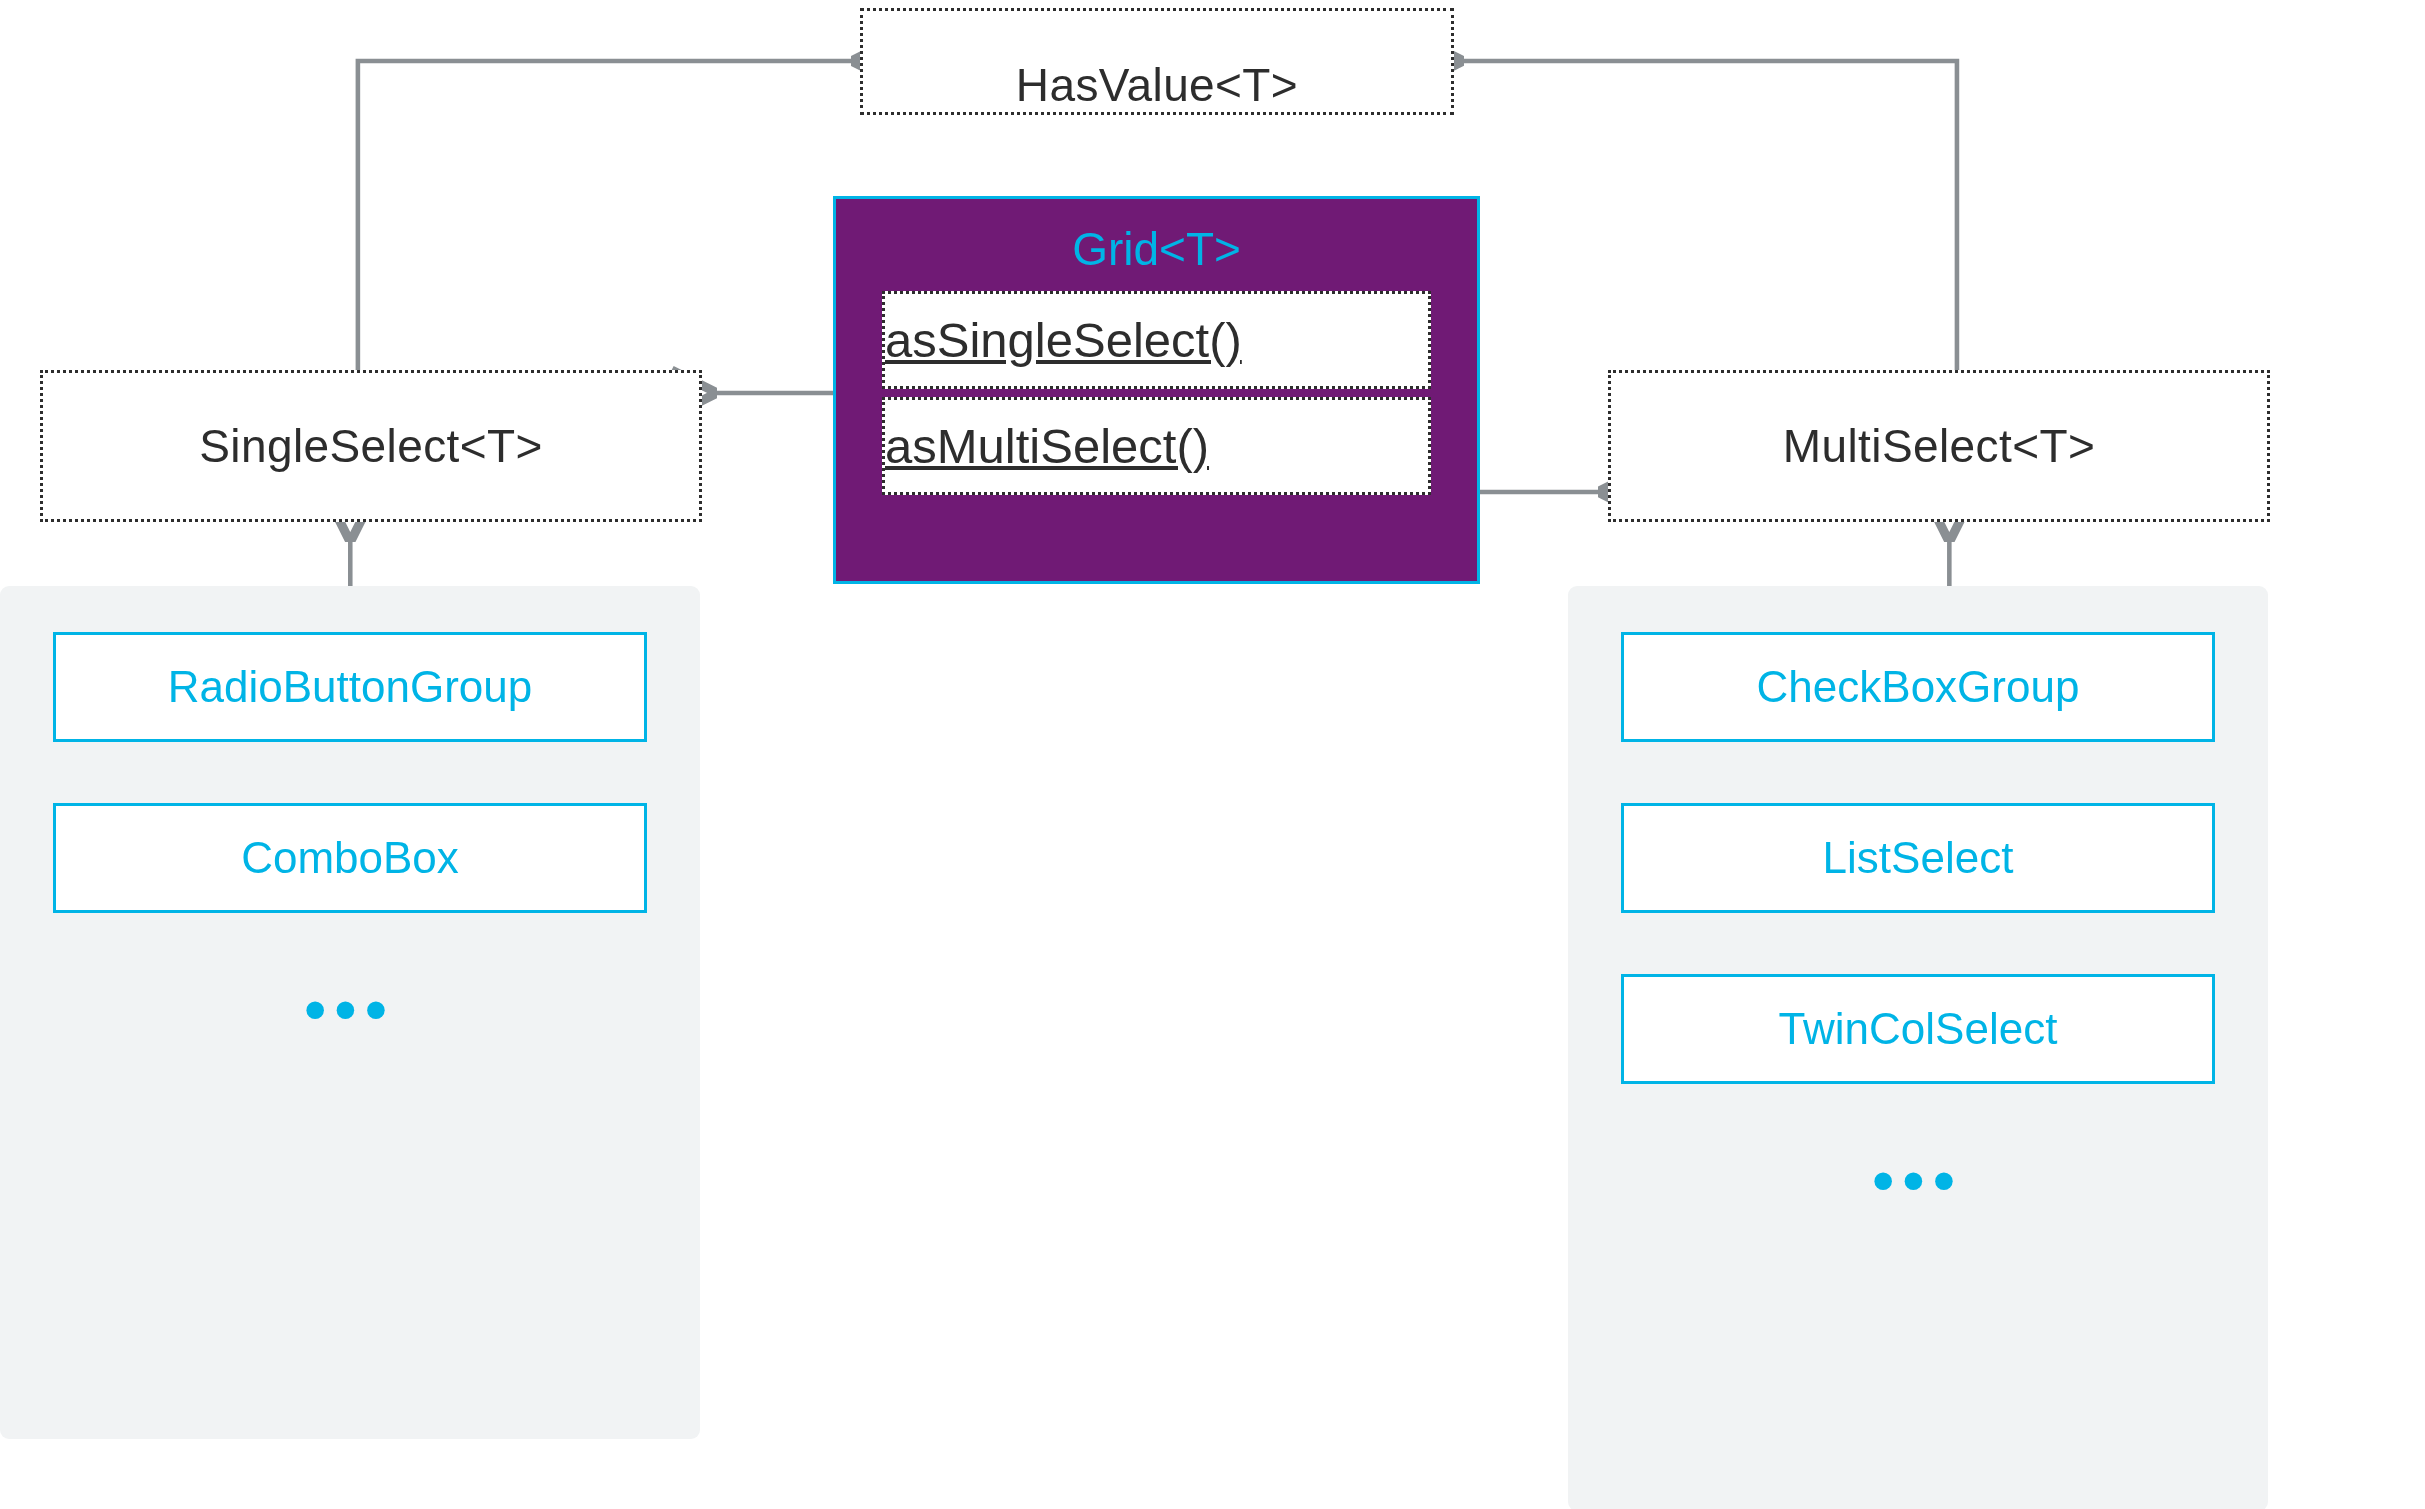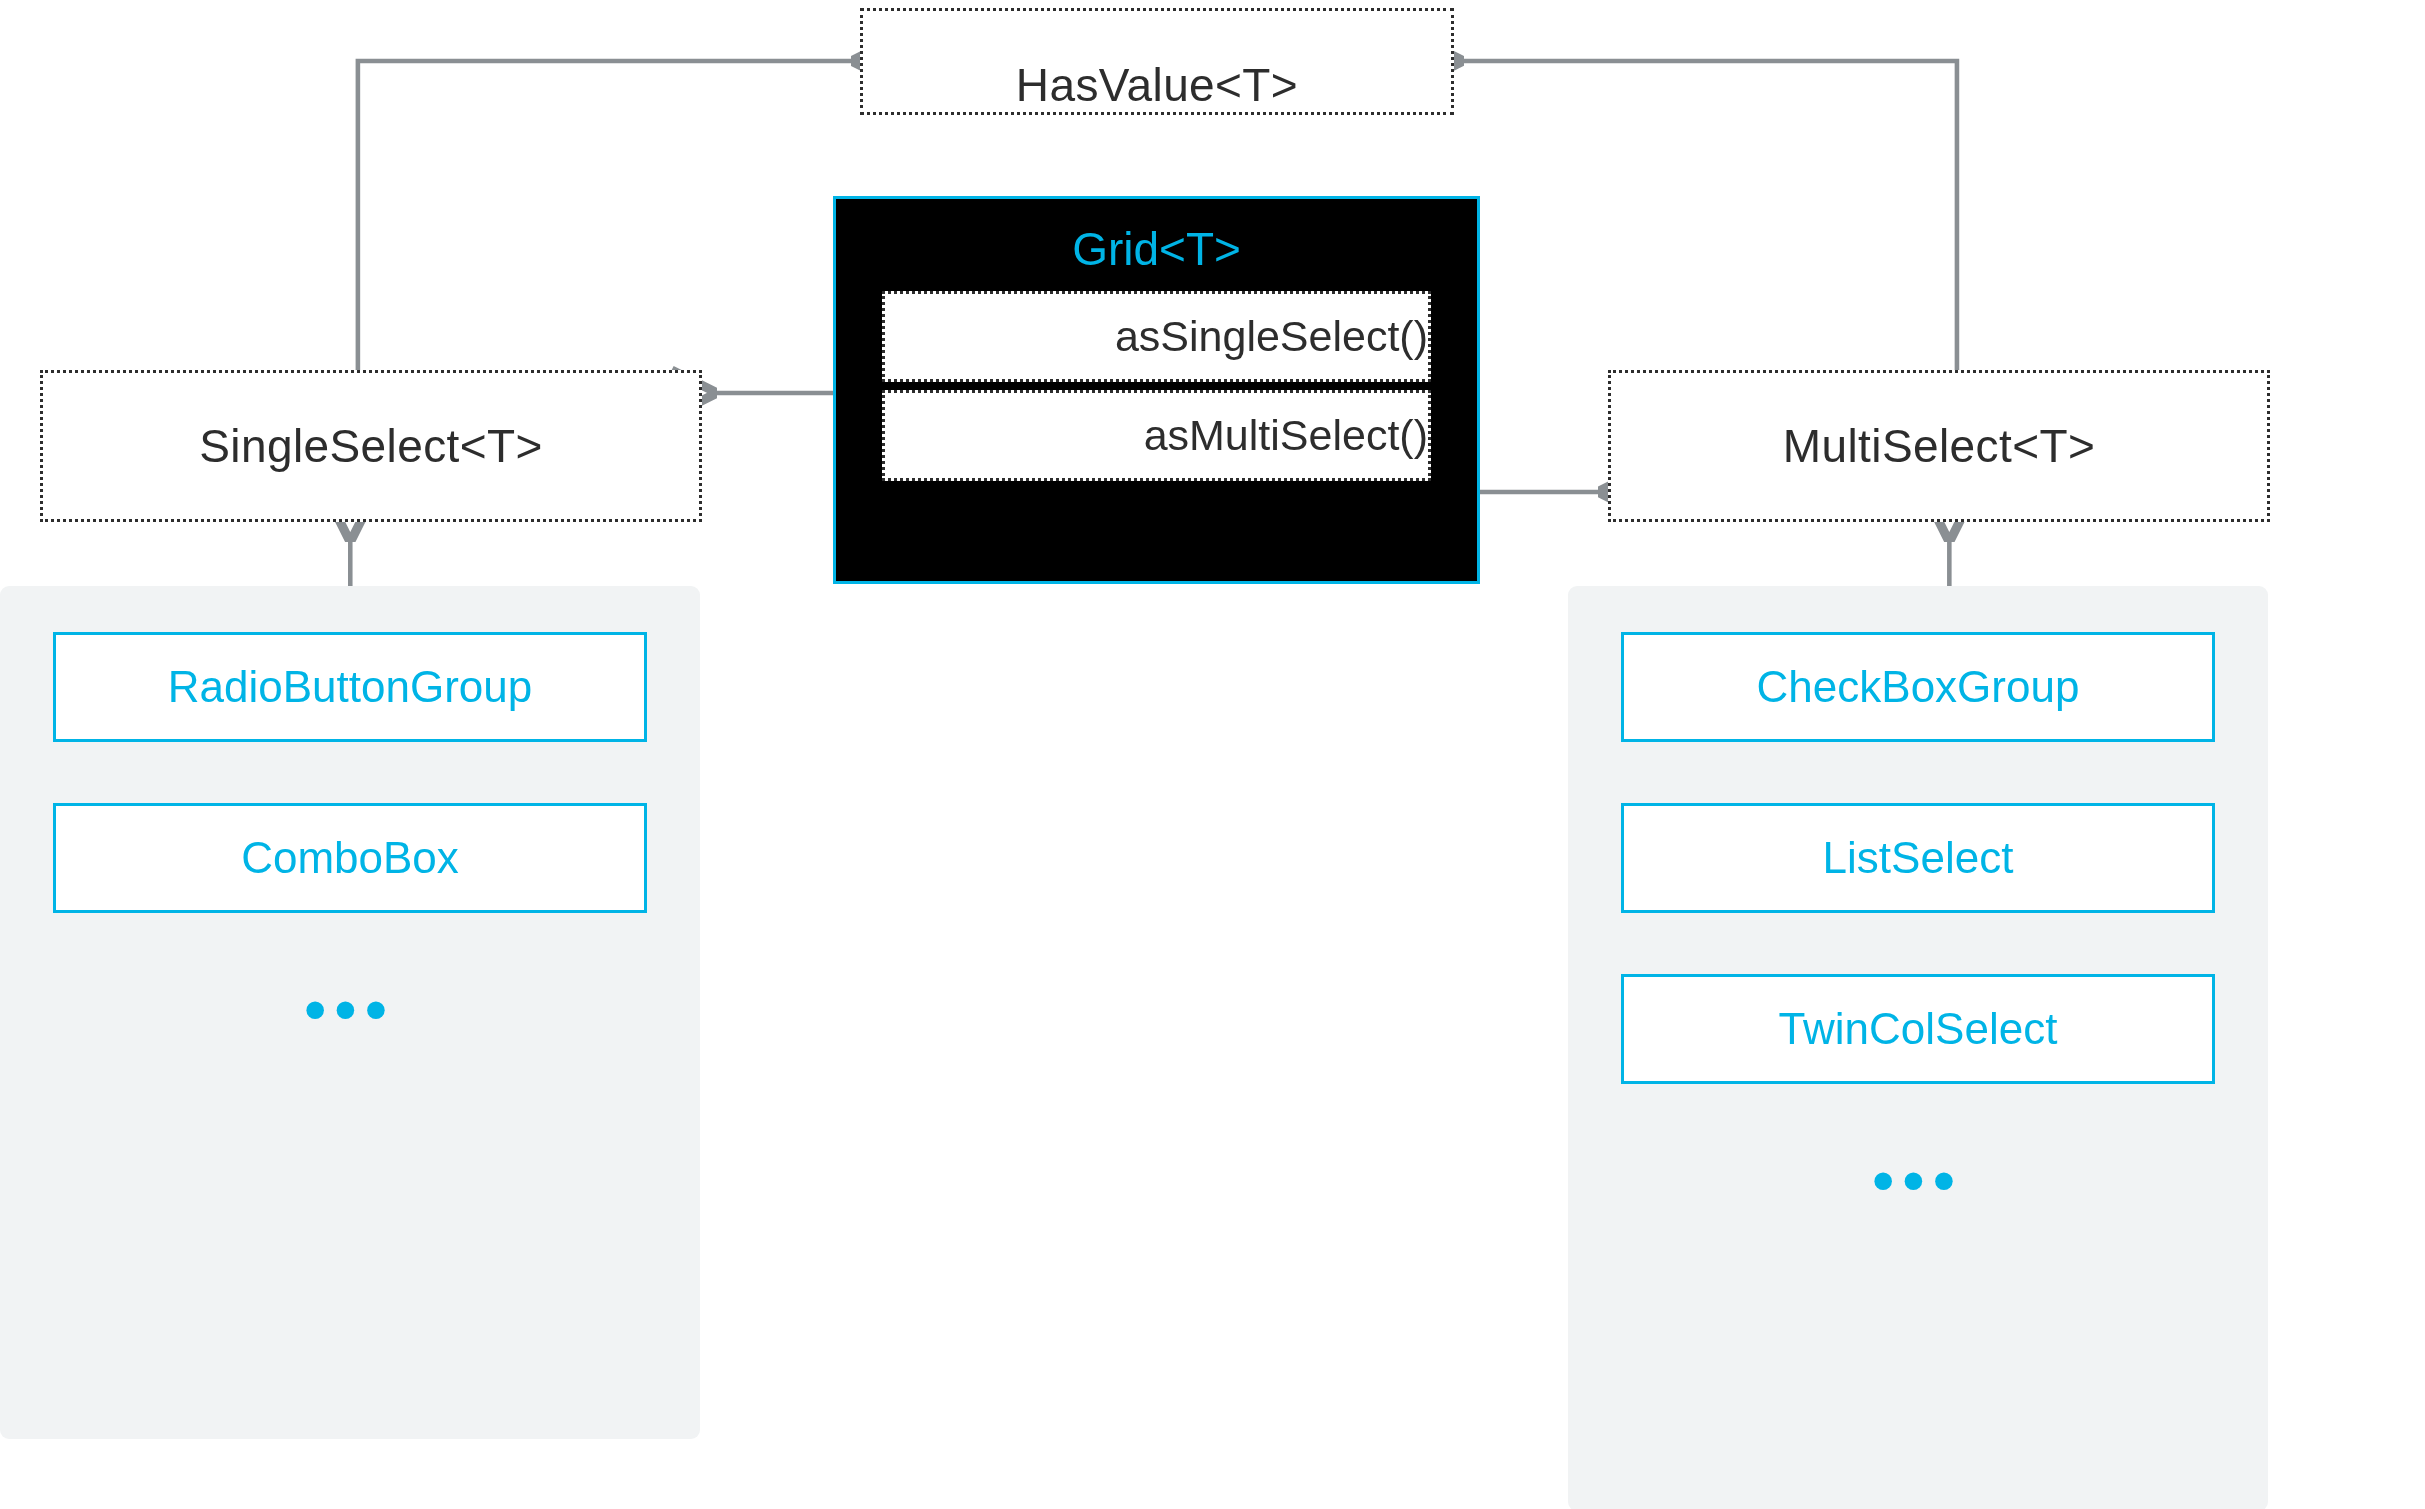--- a/index.html
+++ b/index.html
@@ -27,40 +27,41 @@
     border: 3px dotted #2d2d2d;
   }
   .label {
     font-size: 46px;
     letter-spacing: 0.4px;
   }
   .label-dark { color: #2d2d2d; }
   .grid-container {
     position: absolute;
     border: 3px solid #00b4e6;
-    background: #000000;
+    background: #701a75;
   }
   .grid-title {
     text-align: center;
     font-size: 46px;
     color: #00b4e6;
     padding: 23px 0 15px 0;
   }
   .grid-inner {
     position: relative;
     margin: 0 46px 46px 46px;
   }
   .grid-method {
     border: 3px dotted #2d2d2d;
     background: #ffffff;
-    font-size: 43px;
+    font-size: 49px;
     color: #2d2d2d;
-    text-align: right;
+    text-align: left;
     padding: 18px 0;
     margin-bottom: 7.6px;
+    text-decoration: underline;
   }
   .impl-panel {
     position: absolute;
     background: #f1f3f4;
     padding: 46px 53px 30px 53px;
     border-radius: 9px;
   }
   .impl-item {
     border: 3px solid #00b4e6;
     background: #ffffff;

